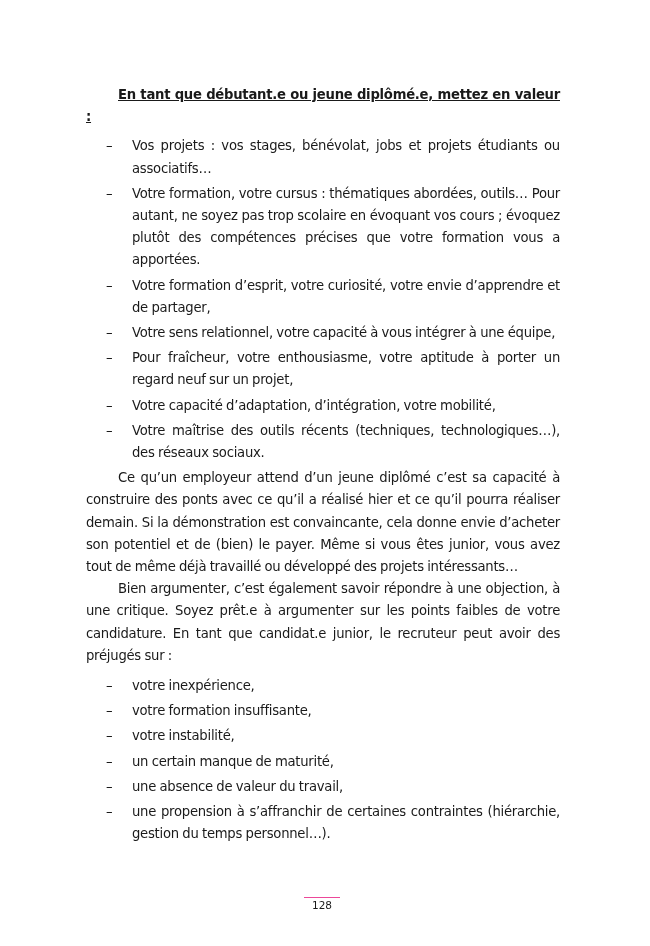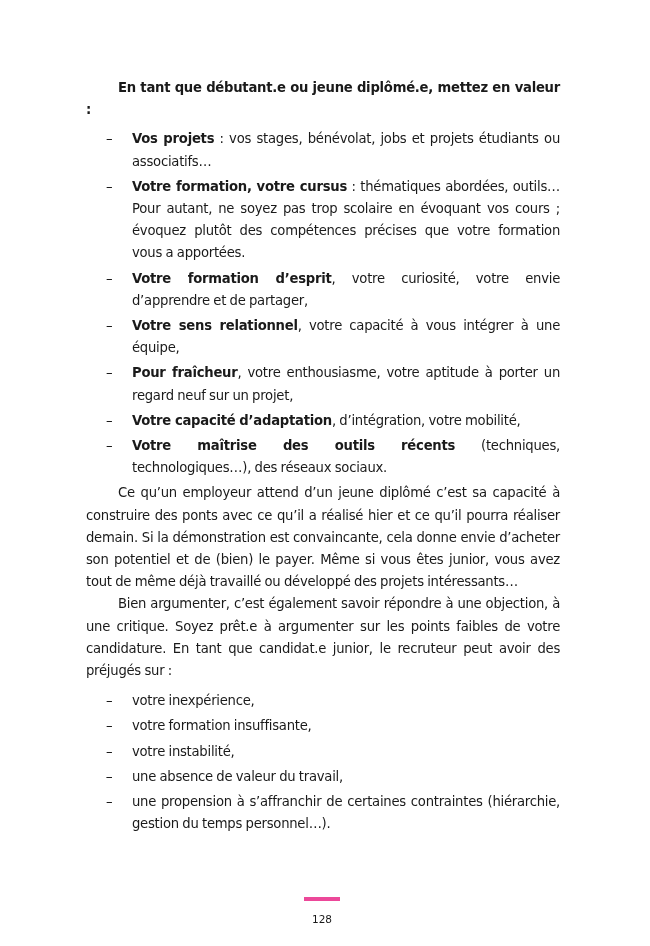--- a/index.html
+++ b/index.html
@@ -26,50 +26,51 @@
       word-spacing: -0.5px;
     }
     p {
       margin: 0;
       text-align: justify;
     }
     p.indent { text-indent: 32px; }
     p.heading {
       font-weight: bold;
       text-indent: 32px;
-      margin-top: 6px;
+      margin-top: 13px;
       margin-bottom: 7px;
+      text-decoration: underline;
     }
     ul.dash {
       list-style: none;
       margin: 0;
       padding: 0 0 0 46px;
     }
     ul.dash li {
       position: relative;
       text-align: justify;
       margin-bottom: 3px;
     }
     ul.dash li .dash-mark {
       position: absolute;
       left: -26px;
       top: 0;
     }
-    ul.dash li b { font-weight: bold; }
+    ul.dash li b { font-weight: normal; }
     .list-block { margin-bottom: 4px; }
     .page-number {
       position: absolute;
       left: 304px;
       top: 897px;
       width: 36px;
       text-align: center;
       font-size: 10.5px;
       line-height: 14px;
-      border-top: 4px solid #ec4899;
-      padding-top: 11px;
+      border-top: 1px solid #ec4899;
+      padding-top: 0;
       color: #1a1a1a;
       font-family: "DejaVu Sans", sans-serif;
     }
   </style>
 </head>
 <body>
 
 <div class="page">
 
 
@@ -87,20 +88,20 @@
 
   <p class="indent">Ce qu’un employeur attend d’un jeune diplômé c’est sa capacité à construire des ponts avec ce qu’il a réalisé hier et ce qu’il pourra réaliser demain. Si la démonstration est convaincante, cela donne envie d’acheter son potentiel et de (bien) le payer. Même si vous êtes junior, vous avez tout de même déjà travaillé ou développé des projets intéressants…</p>
 
 
   <p class="indent">Bien argumenter, c’est également savoir répondre à une objection, à une critique. Soyez prêt.e à argumenter sur les points faibles de votre candidature. En tant que candidat.e junior, le recruteur peut avoir des préjugés sur :</p>
 
   <ul class="dash list-block" style="margin-top:8px;">
     <li><span class="dash-mark">–</span><span>votre inexpérience,</span></li>
     <li><span class="dash-mark">–</span><span>votre formation insuffisante,</span></li>
     <li><span class="dash-mark">–</span><span>votre instabilité,</span></li>
-    <li><span class="dash-mark">–</span></li>
+    <li><span class="dash-mark">–</span><span>un certain manque de maturité,</span></li>
     <li><span class="dash-mark">–</span><span>une absence de valeur du travail,</span></li>
     <li><span class="dash-mark">–</span><span>une propension à s’affranchir de certaines contraintes (hiérarchie, gestion du temps personnel…).</span></li>
   </ul>
 
 </div>
 
 <div class="page-number">128</div>
 
 </body></html>

